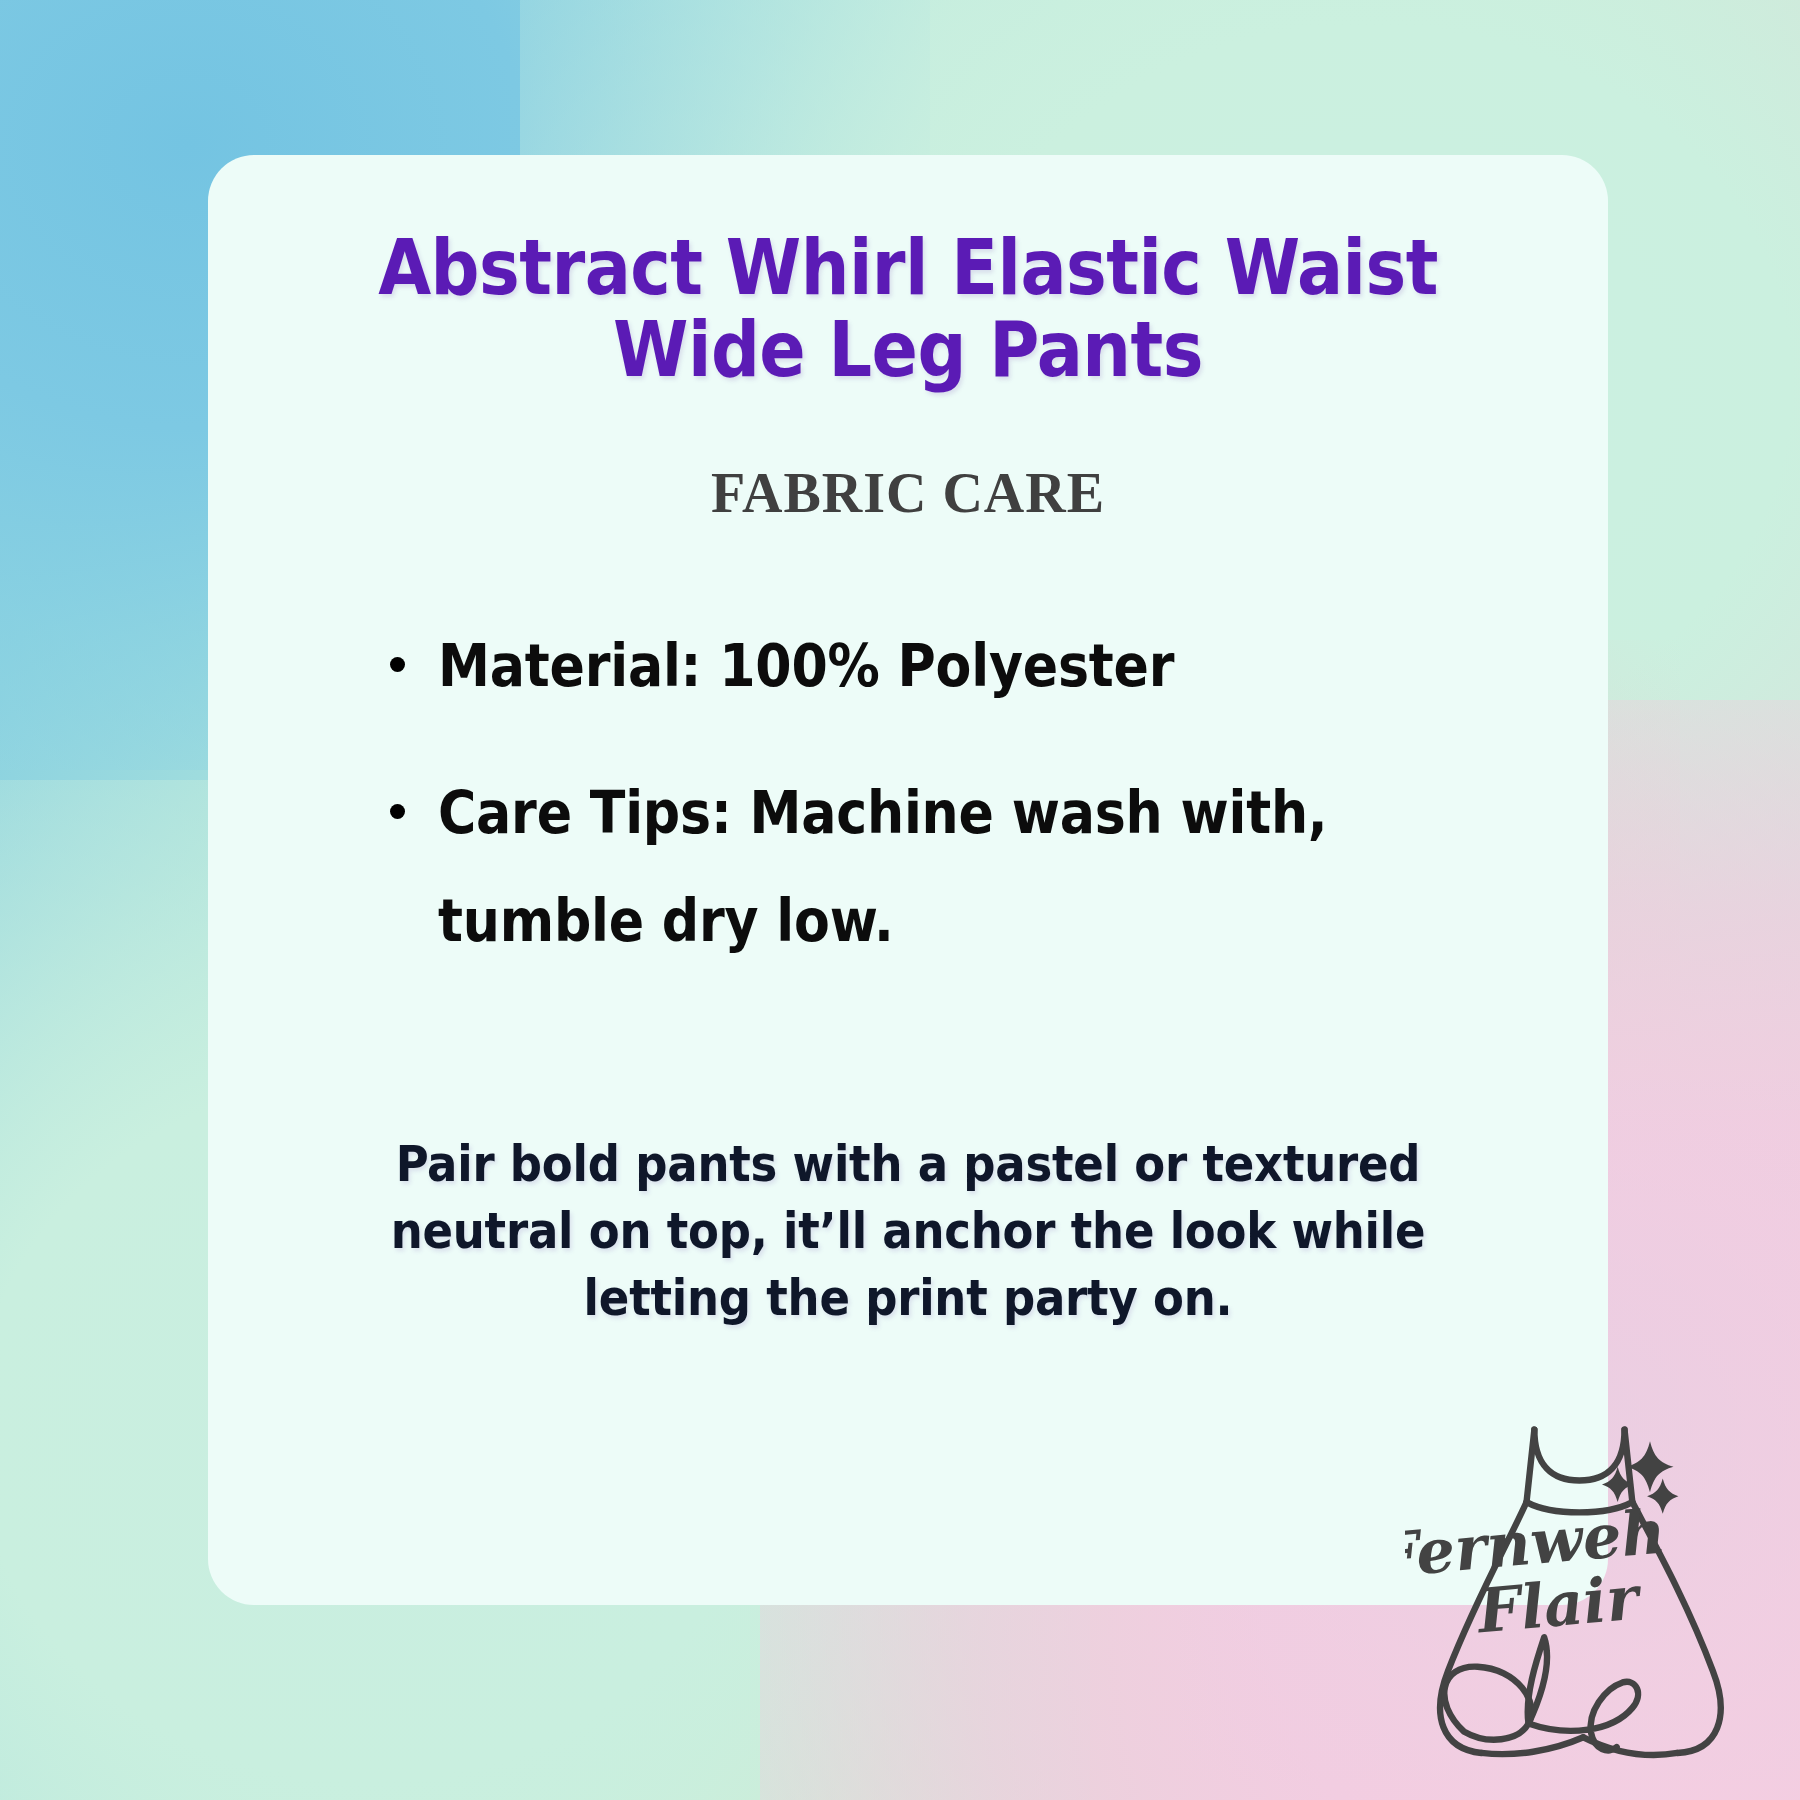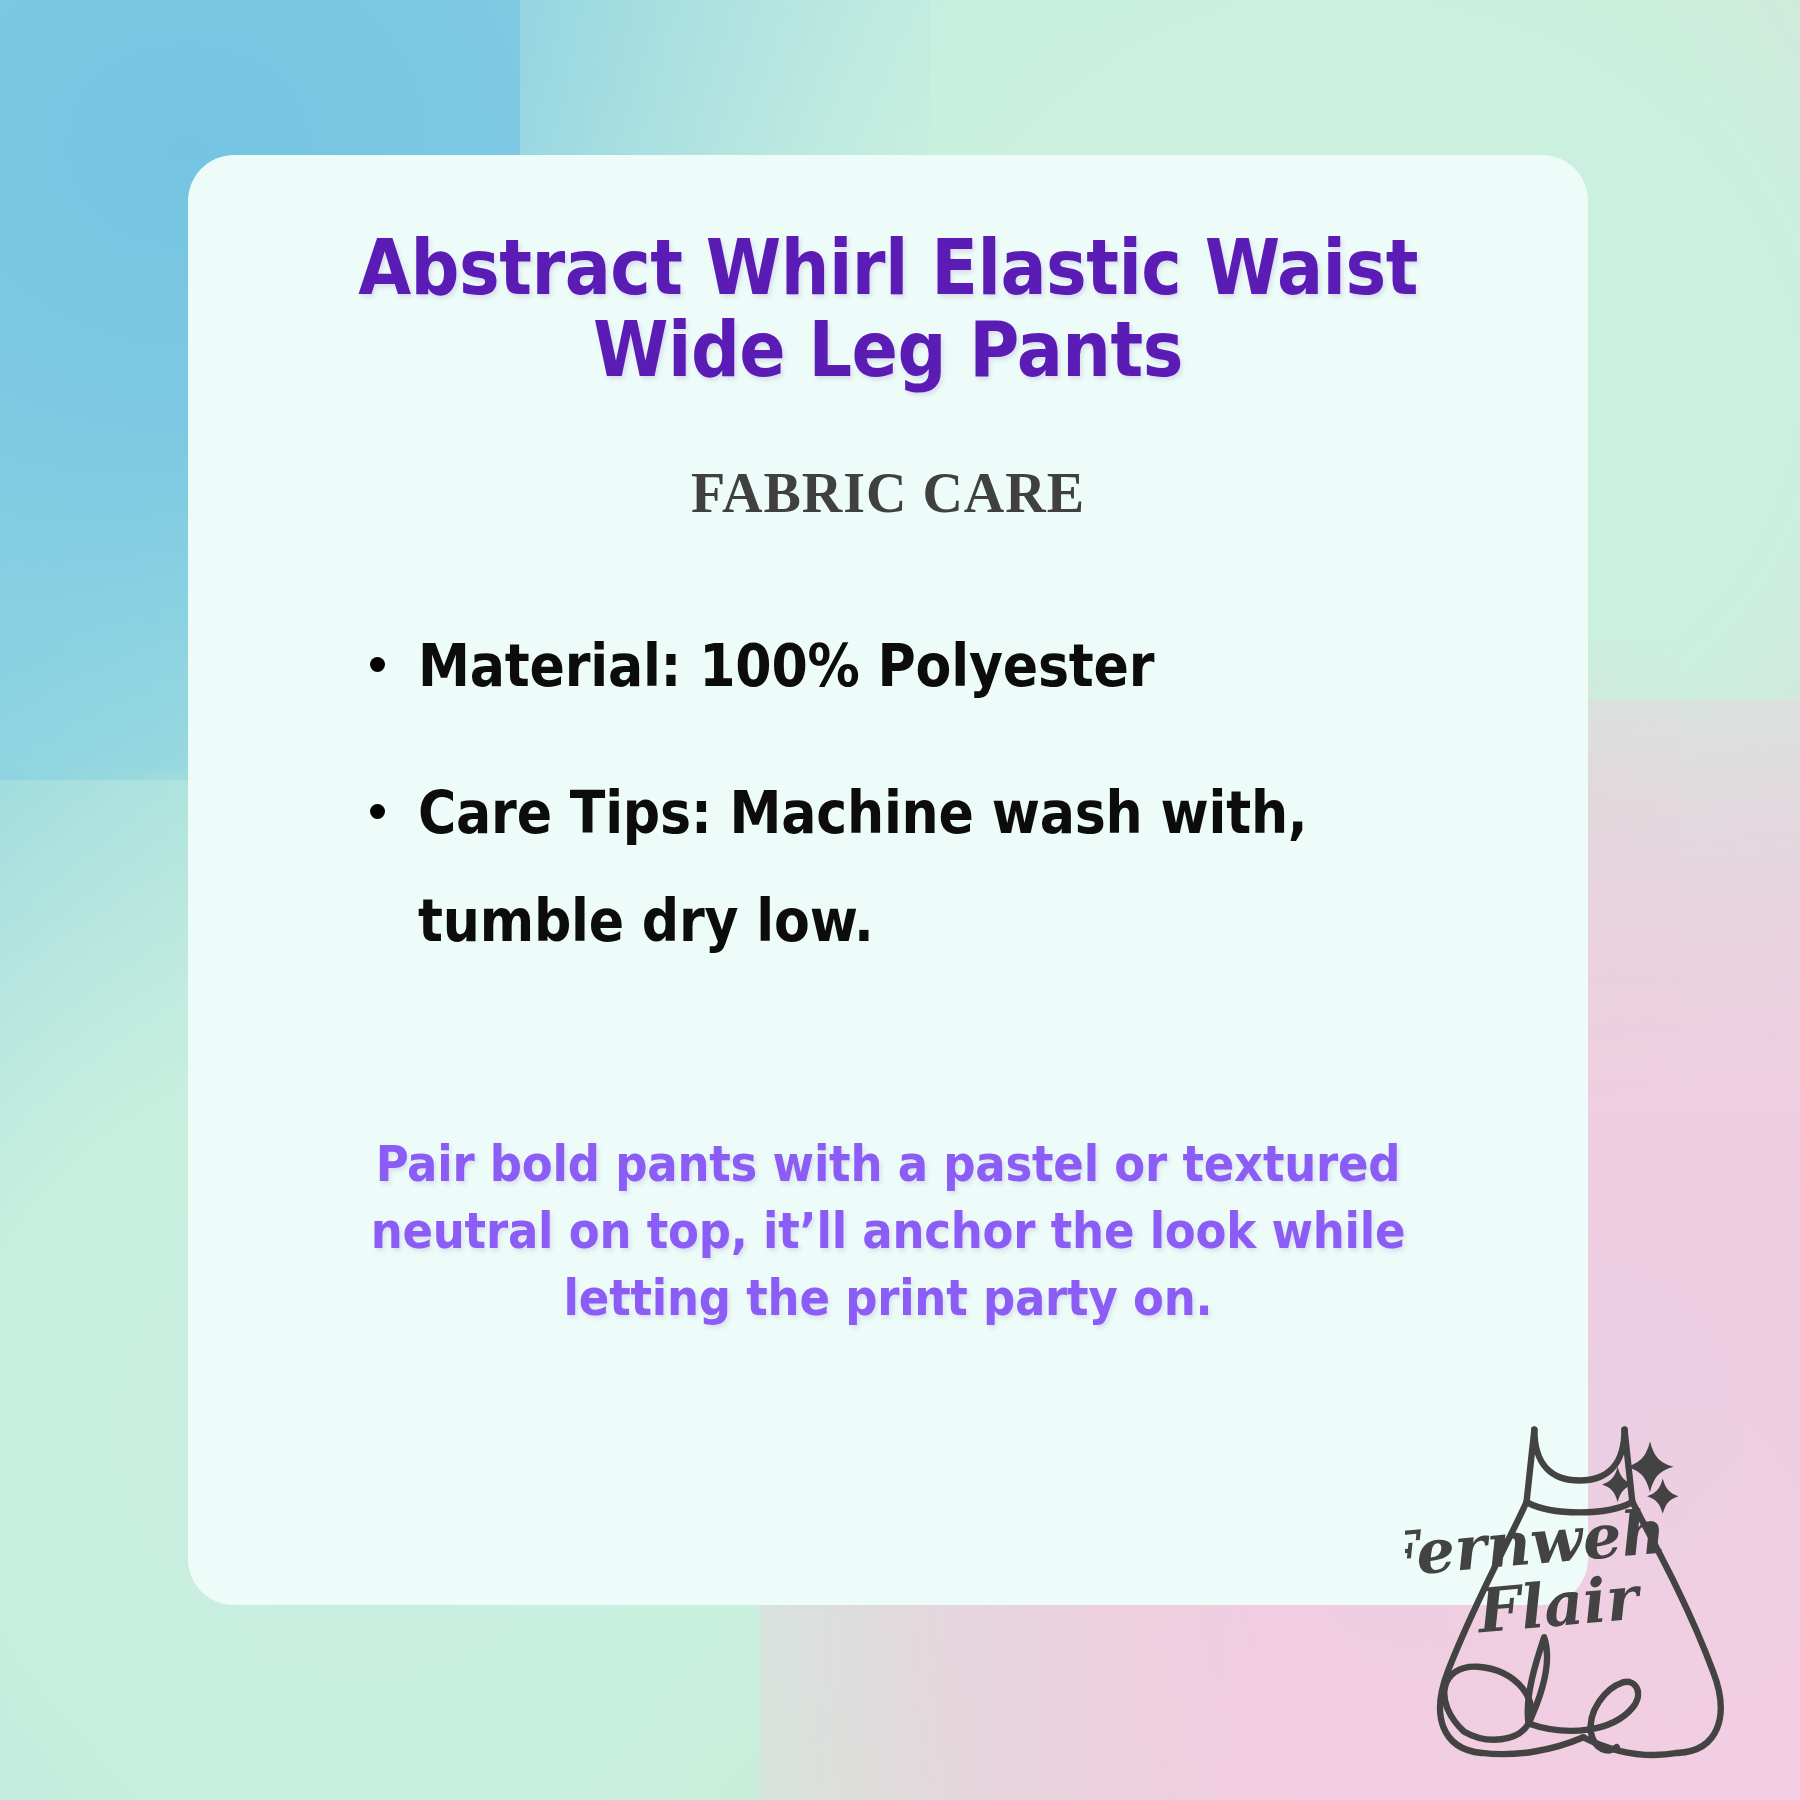--- a/index.html
+++ b/index.html
@@ -82,21 +82,21 @@
     left: 1180px; top: 1080px;
     width: 760px; height: 700px;
     background: radial-gradient(ellipse at 50% 50%,
         rgba(232,206,226,0.8) 0%, rgba(236,206,226,0.4) 55%,
         rgba(238,208,226,0) 100%);
   }
 
   
   .card {
     position: absolute;
-    left: 188px;
+    left: 208px;
     top: 155px;
     width: 1400px;
     height: 1450px;
     background: #edfcf8;
     border-radius: 46px;
     box-sizing: border-box;
     padding: 72px 78px 0 78px;
   }
 
   
@@ -149,21 +149,21 @@
     width: 15px;
     height: 15px;
     background: #000;
     border-radius: 50%;
   }
 
   .tip {
     margin: 12px;
     padding: 116px 36px 0 36px;
     text-align: center;
-    color: #8b5cf6;
+    color: #0f172a;
     font-family: "DejaVu Sans Condensed", "Liberation Sans Narrow", "Liberation Sans", sans-serif;
     font-weight: bold;
     font-size: 50px;
     line-height: 1.34;
     letter-spacing: -0.2px;
     text-shadow: 2px 3px 4px rgba(120,90,180,0.16);
   }
 
   
   .logo {

